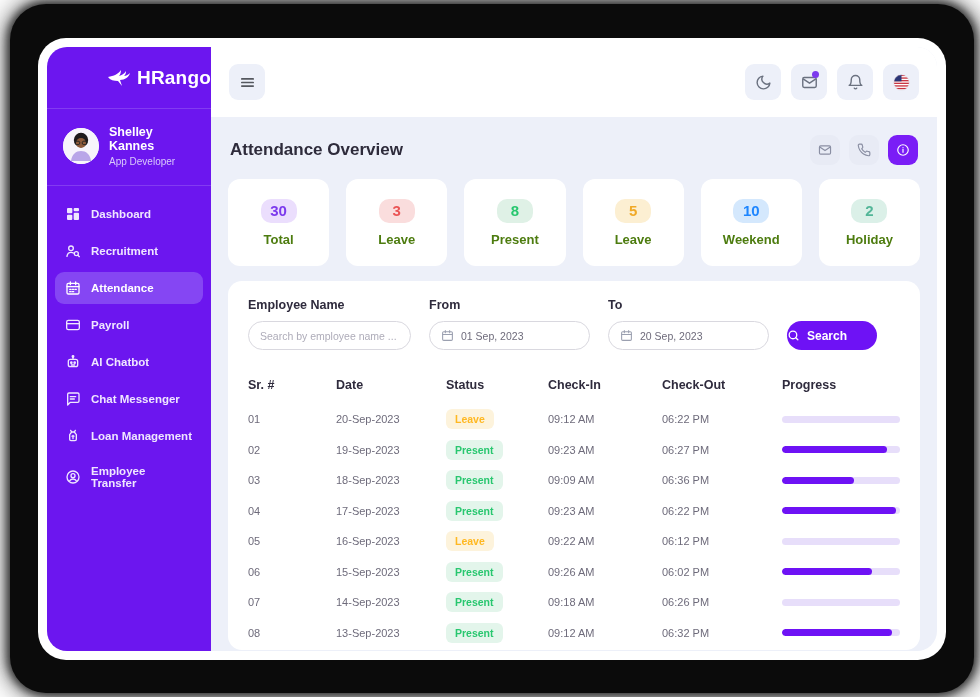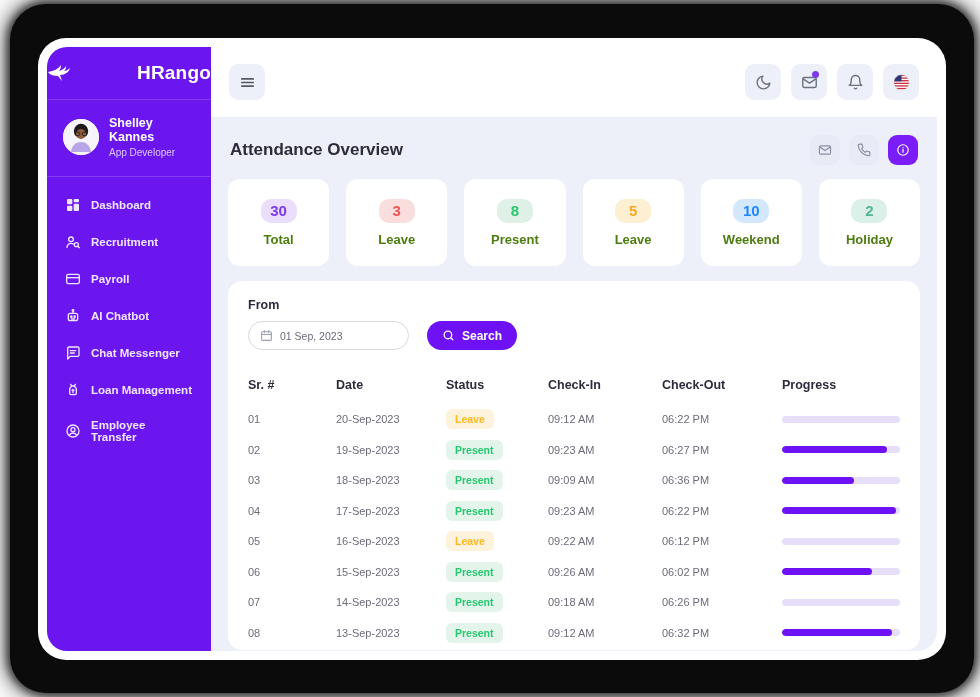--- a/index.html
+++ b/index.html
@@ -11,21 +11,21 @@
   .noise-frame { position:absolute; left:10px; top:4px; right:6px; bottom:4px;
     background:#0b0b0b; border-radius:36px;
     box-shadow:0 0 8px 3px rgba(10,10,10,.75), 0 0 18px 7px rgba(10,10,10,.35), 0 0 30px 12px rgba(10,10,10,.15); }
 
   .app-card { position:absolute; left:38px; top:38px; width:908px; height:622px;
     background:#fff; border-radius:28px; padding:9px; }
   .app { display:flex; width:100%; height:100%; border-radius:20px; overflow:hidden; background:#EDF0F9; }
 
   
   .sidebar { width:164px; background:#6C16EF; color:#fff; flex-shrink:0; display:flex; flex-direction:column; }
-  .logo-section { height:53px; display:flex; align-items:center; justify-content:space-between; gap:4px;
+  .logo-section { height:62px; display:flex; align-items:center; justify-content:flex-end; gap:4px;
     border-bottom:1px solid rgba(255,255,255,.16); }
   .logo-text { font-size:19px; font-weight:bold; letter-spacing:.2px; }
   .profile { display:flex; align-items:center; gap:10px; padding:16px 14px 18px 16px;
     border-bottom:1px solid rgba(255,255,255,.16); }
   .avatar { width:36px; height:36px; border-radius:50%; background:#fff; overflow:hidden; flex-shrink:0; }
   .profile-name { font-size:12.5px; font-weight:bold; }
   .profile-role { font-size:10px; color:#D9C9FB; margin-top:3px; }
   .nav { padding:12px 8px; display:flex; flex-direction:column; gap:5px; }
   .nav-item { display:flex; align-items:center; gap:10px; padding:8px 10px; border-radius:9px;
     font-size:11.5px; font-weight:bold; color:#EFE6FF; cursor:pointer; }
@@ -70,21 +70,21 @@
   .field label { display:block; font-size:12.5px; font-weight:bold; color:#2F2B3D; margin-bottom:9px; }
   .input { height:29px; border:1px solid #D9D8DF; border-radius:15px; background:#fff;
     display:flex; align-items:center; gap:7px; padding:0 11px; color:#8F93A3; }
   .input input { border:none; outline:none; background:transparent; width:100%;
     font-size:10.5px; color:#6E6B7B; font-family:inherit; }
   .input input::placeholder { color:#AEACB9; }
   .input .cal { color:#9BA0B0; display:flex; }
   .input svg { width:13px; height:13px; }
   .w-name { width:163px; } .w-date { width:161px; }
   .search-btn { height:29px; width:90px; border:none; border-radius:15px; background:#6E12F5;
-    color:#fff; font-size:12px; font-weight:bold; display:flex; align-items:center; justify-content:center;
+    color:#fff; font-size:12px; font-weight:bold; display:flex; align-items:center; 
     gap:7px; cursor:pointer; font-family:inherit; }
   .search-btn svg { width:13px; height:13px; }
 
   .table { margin-top:22px; }
   .trow { display:grid; grid-template-columns:88px 110px 102px 114px 120px 1fr;
     align-items:center; height:30.5px; }
   .trow.thead { height:26px; margin-bottom:6px; }
   .th { font-size:12.5px; font-weight:bold; color:#2F2B3D; }
   .td { font-size:11px; color:#6E6B7B; }
   .badge { display:inline-block; font-size:10.5px; font-weight:bold; padding:4px 9px; border-radius:6px; }
@@ -144,20 +144,30 @@
             <div class="nav-item">
               <span class="ni-icon">
                 <svg viewBox="0 0 24 24" fill="none" stroke="currentColor" stroke-width="2" stroke-linecap="round">
                   <circle cx="9" cy="8" r="3.5"></circle>
                   <path d="M3 20c.5-4 3-6 6-6 1.4 0 2.6.4 3.6 1.1"></path>
                   <circle cx="17" cy="16" r="3"></circle>
                   <path d="m19.3 18.3 2.2 2.2"></path>
                 </svg>
               </span>
               <span>Recruitment</span>
+            </div>
+            <div class="nav-item active">
+              <span class="ni-icon">
+                <svg viewBox="0 0 24 24" fill="none" stroke="currentColor" stroke-width="2" stroke-linecap="round">
+                  <rect x="3" y="5" width="18" height="16" rx="2"></rect>
+                  <path d="M8 3v4M16 3v4M3 10h18"></path>
+                  <path d="M7 14h2M11 14h2M15 14h2M7 17.5h2M11 17.5h2"></path>
+                </svg>
+              </span>
+              <span>Attendance</span>
             </div>
             <div class="nav-item">
               <span class="ni-icon">
                 <svg viewBox="0 0 24 24" fill="none" stroke="currentColor" stroke-width="2">
                   <rect x="2.5" y="5" width="19" height="14" rx="2.5"></rect>
                   <path d="M2.5 10h19"></path>
                 </svg>
               </span>
               <span>Payroll</span>
             </div>
@@ -328,31 +338,49 @@
               </div>
               <div class="stat-card">
                 <span class="stat-chip" style="color: rgb(83, 182, 152); background: rgb(219, 240, 232);">2</span>
                 <span class="stat-label">Holiday</span>
               </div>
             </div>
 
           <div class="panel">
             <div class="filters">
               <div class="field">
+                <label>Employee Name</label>
+                <div class="input w-name">
+                  <input type="text" placeholder="Search by employee name ..." style="">
+                </div>
+              </div>
+              <div class="field">
                 <label>From</label>
                 <div class="input w-date">
                   <span class="cal">
                     <svg viewBox="0 0 24 24" fill="none" stroke="currentColor" stroke-width="2" stroke-linecap="round">
                       <rect x="3" y="5" width="18" height="16" rx="2"></rect>
                         <path d="M8 3v4M16 3v4M3 10h18"></path>
                     </svg>
                   </span>
                   <input type="text" value="01 Sep, 2023" style="">
                 </div>
               </div>
+              <div class="field">
+                <label>To</label>
+                <div class="input w-date">
+                  <span class="cal">
+                    <svg viewBox="0 0 24 24" fill="none" stroke="currentColor" stroke-width="2" stroke-linecap="round">
+                      <rect x="3" y="5" width="18" height="16" rx="2"></rect>
+                        <path d="M8 3v4M16 3v4M3 10h18"></path>
+                    </svg>
+                  </span>
+                  <input type="text" value="20 Sep, 2023" style="">
+                </div>
+              </div>
               <button class="search-btn">
                 <span style="display:flex">
                   <svg viewBox="0 0 24 24" fill="none" stroke="#fff" stroke-width="2.4" stroke-linecap="round">
                     <circle cx="11" cy="11" r="7"></circle>
                       <path d="m20 20-3.8-3.8"></path>
                   </svg>
                 </span>
                 <span>Search</span>
               </button>
             </div>

